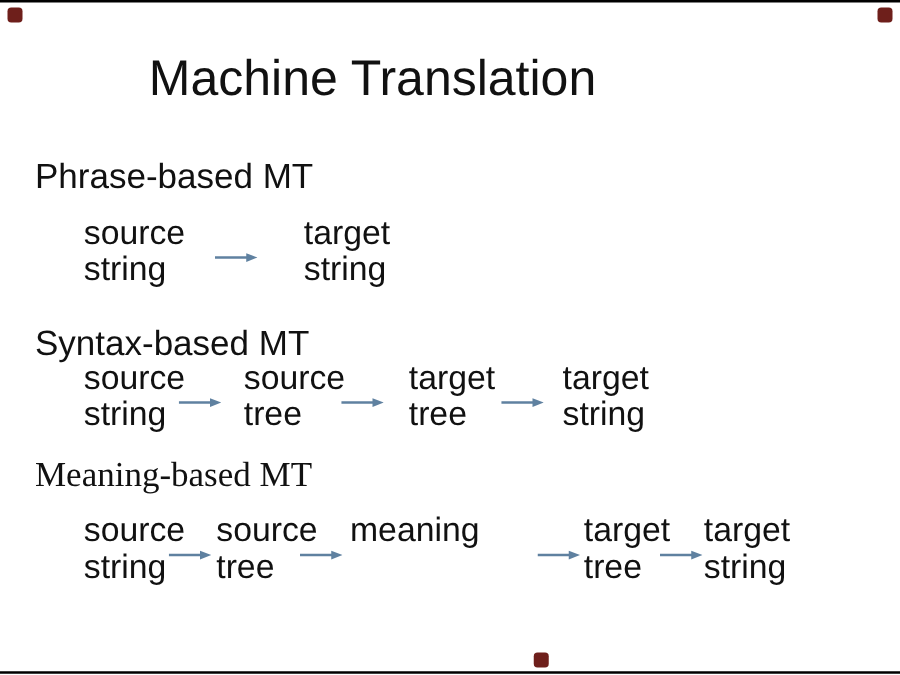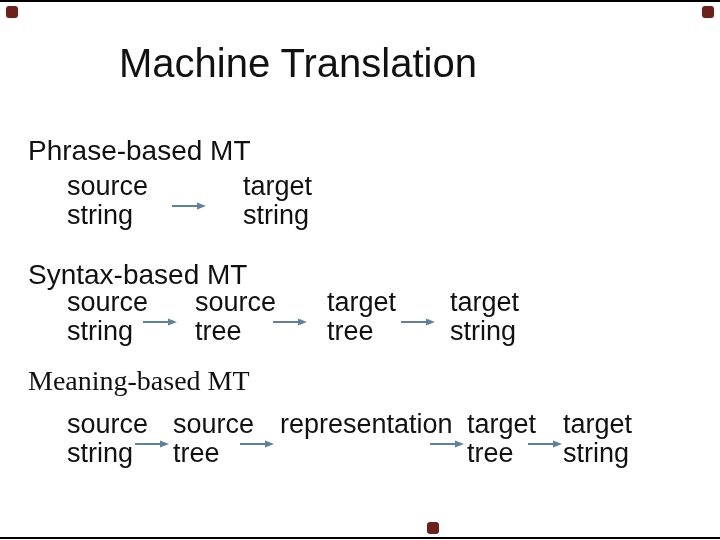--- a/index.html
+++ b/index.html
@@ -20,21 +20,21 @@
   .marker.bc { left:427px; top:522px; }
 
   
   .title {
     position:absolute; top:39px; left:0; width:596px;
     text-align:center; font-size:40px; line-height:1.2; white-space:nowrap;
   }
 
   
   .section-heading { position:absolute; left:28px; font-size:28px; line-height:1.2; white-space:nowrap; }
-  .heading-1 { top:134px;text-align:center; }
+  .heading-1 { top:124px;text-align:center; }
   .heading-2 { top:258px; }
   .heading-3 { top:364px;font-family:Liberation Serif, serif; }
 
   
   .node { position:absolute; font-size:27px; line-height:29px; white-space:nowrap; }
   .r1 { top:172px; }
   .r2 { top:288px; }
   .r3 { top:410px; }
   .n11 { left:67px; }  .n12 { left:243px; }
   .n21 { left:67px; }  .n22 { left:195px; } .n23 { left:327px; } .n24 { left:450px; }
@@ -128,21 +128,21 @@
   <div>source</div>
   <div>tree</div>
 </div>
 <div class="arrow ar3 a32">
   <svg viewBox="0 0 34 10" width="34" height="10">
       <path d="M0 5 H26" stroke="currentColor" stroke-width="2" fill="none"></path>
       <path d="M25 1.5 L34 5 L25 8.5 Z" fill="currentColor"></path>
     </svg>
 </div>
 <div class="node r3 n33">
-  <div>representation</div>
+  <div>meaning</div>
 </div>
 <div class="arrow ar3 a33">
   <svg viewBox="0 0 34 10" width="34" height="10">
       <path d="M0 5 H26" stroke="currentColor" stroke-width="2" fill="none"></path>
       <path d="M25 1.5 L34 5 L25 8.5 Z" fill="currentColor"></path>
     </svg>
 </div>
 <div class="node r3 n34">
   <div>target</div>
   <div>tree</div>

